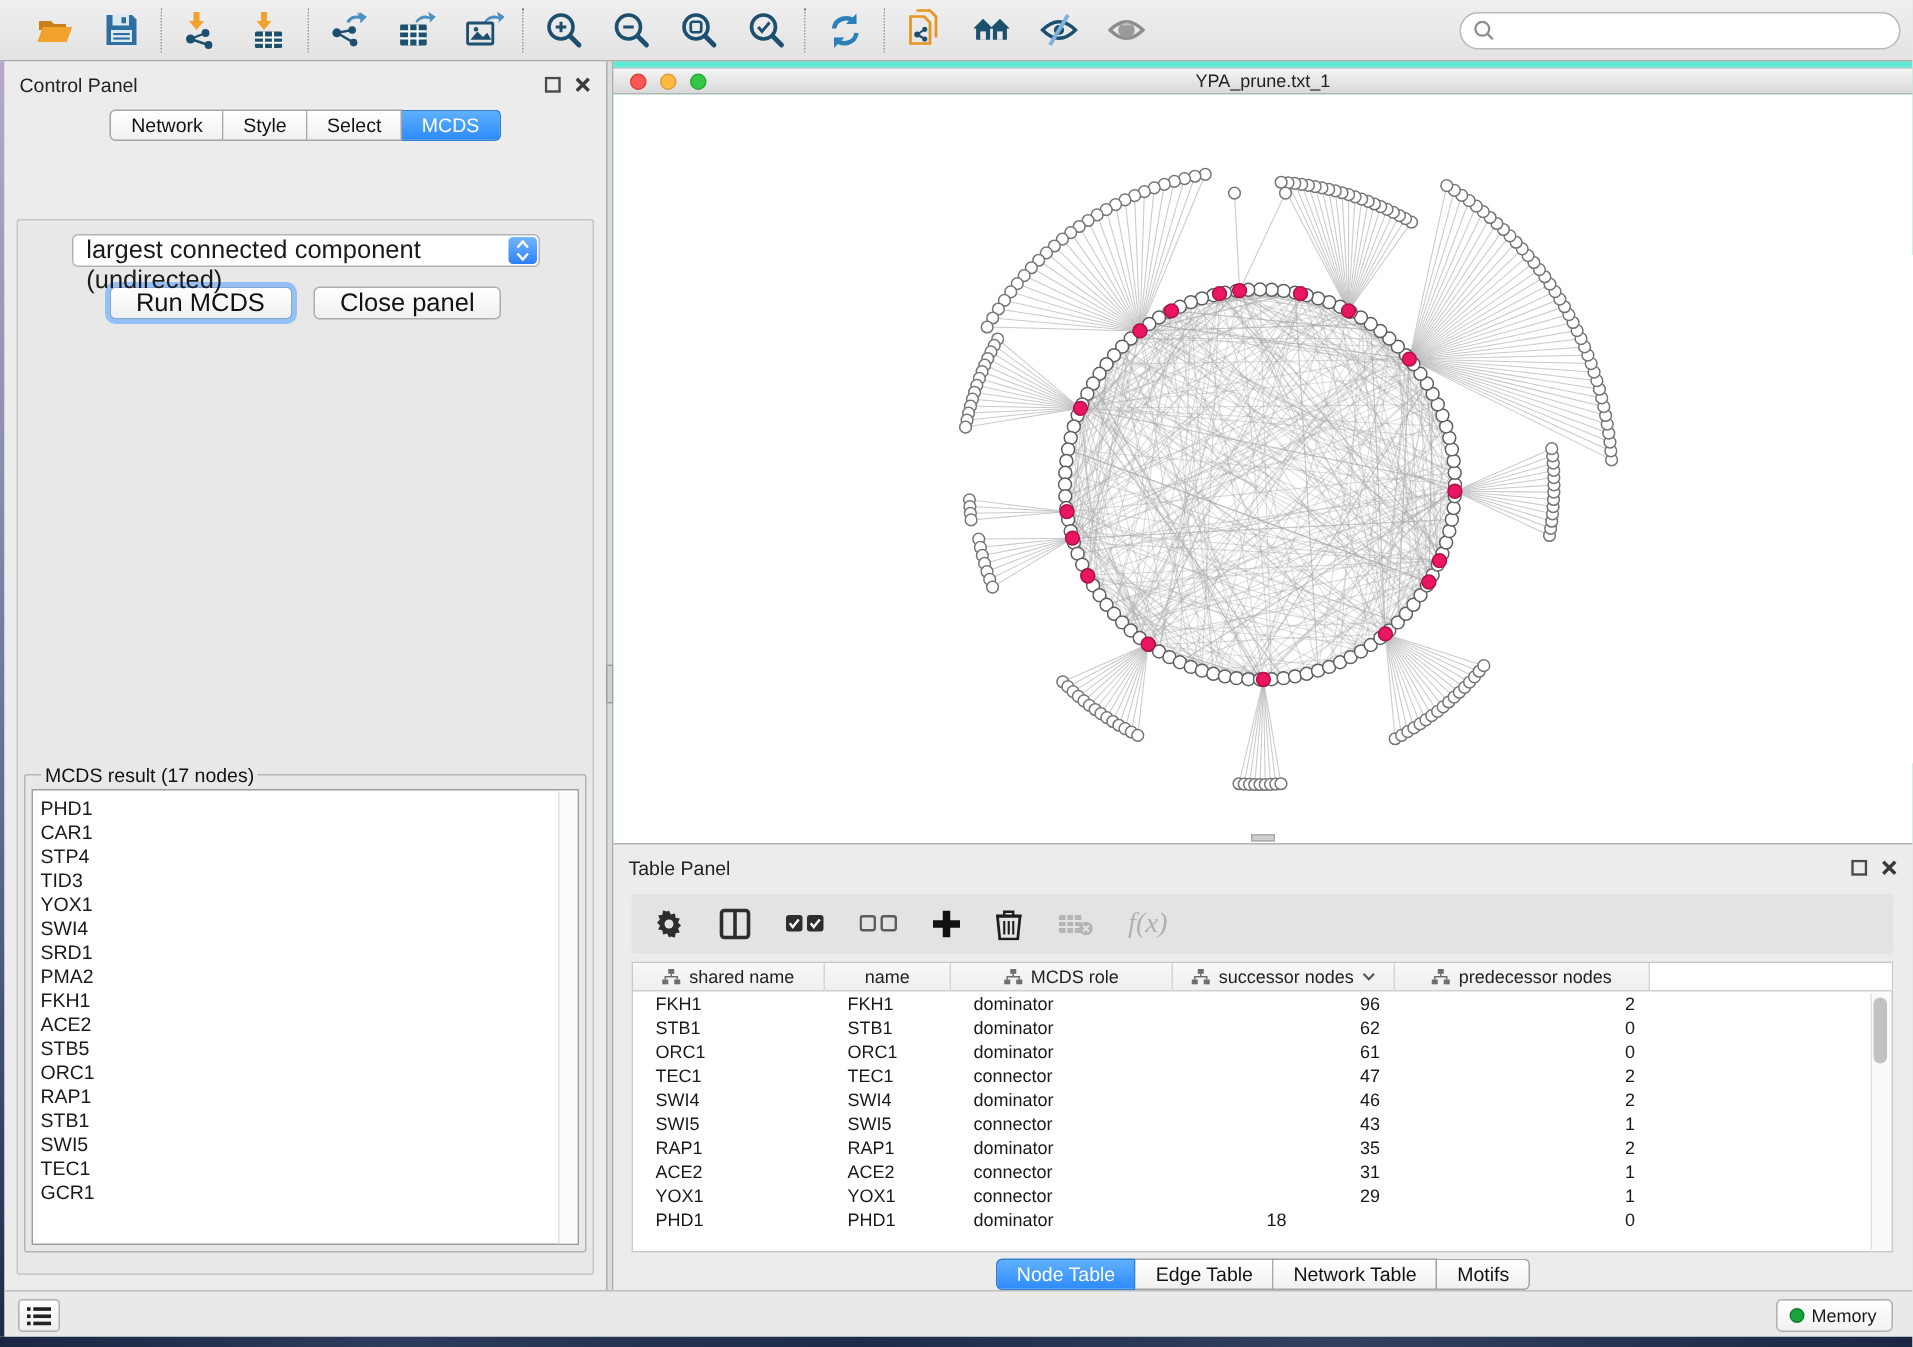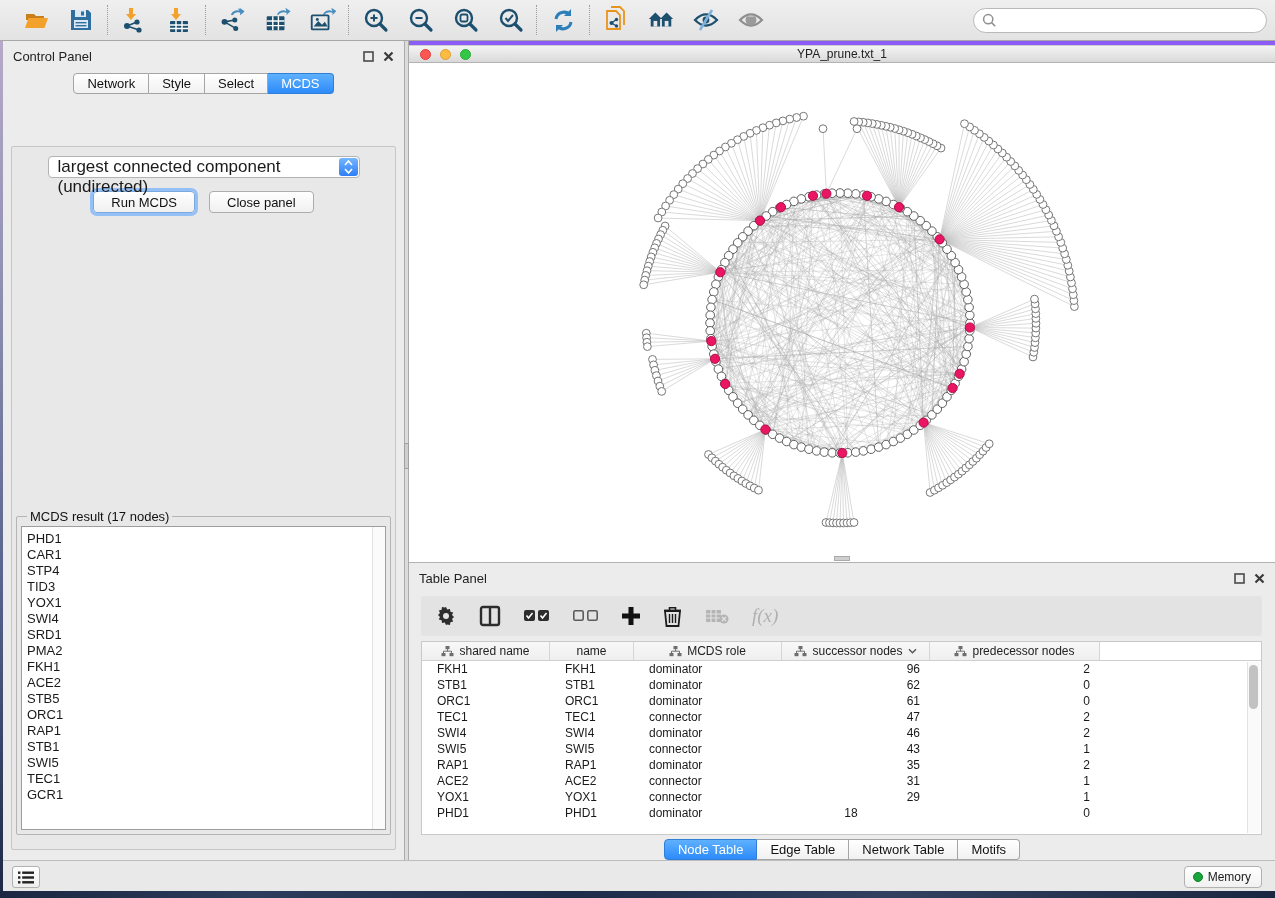--- a/index.html
+++ b/index.html
@@ -55,41 +55,41 @@
     background:#fff; border:1px solid #b3b3b3; border-radius:4px;
     font-size:17px; line-height:20px; padding-left:9px; cursor:pointer;
   }
   #criterion-stepper {
     position:absolute; right:1px; top:1px; width:19px; height:18px; border-radius:3px;
     background:linear-gradient(#74b7fe,#2e7ef8); display:flex; flex-direction:column;
     align-items:center; justify-content:center; gap:2px;
   }
   .btn-row { display:flex; justify-content:center; gap:14px; margin-top:13px; }
   .mac-btn {
-    height:22px; padding:0 17px; font-size:13px; cursor:pointer;
+    height:22px; padding:0 17px; font-size:17px; cursor:pointer;
     background:linear-gradient(#ffffff,#f0f0f0); border:1px solid #adadad; border-radius:4px; color:#111;
   }
   .mac-btn.focus-ring { box-shadow:0 0 0 3px rgba(105,170,255,.65); border-color:#7aa9e0; }
   #result-fieldset {
     position:absolute; left:4px; right:4px; top:362px; bottom:14px;
     border:1px solid #b5b5b5; border-radius:2px;
   }
   #result-fieldset legend { font-size:13px; margin-left:10px; padding:0 3px; color:#111; }
   #result-list {
     position:absolute; left:4px; right:4px; top:2px; bottom:4px;
     background:#fff; border:1px solid #9d9d9d; overflow:hidden; padding:4px 0 0 5px;
     font-size:13px; line-height:16px;
   }
   #result-scroll { position:absolute; right:0; top:0; bottom:0; width:13px; background:#fbfbfb; border-left:1px solid #e2e2e2; }
   
   #v-splitter { position:absolute; left:404px; top:41px; width:5px; height:819px;
     background:#dcdcdc; border-left:1px solid #ababab; border-right:1px solid #ababab; cursor:col-resize; }
   #v-grip { position:absolute; left:-1px; top:402px; width:5px; height:26px; background:#cfcfcf; border:1px solid #9f9f9f; }
   
-  #network-pane { position:absolute; left:409px; top:41px; width:866px; height:521px; background:#8b5cf6; }
+  #network-pane { position:absolute; left:409px; top:41px; width:866px; height:521px; background:#5eead4; }
   #net-titlebar {
     position:absolute; left:0; top:4px; width:866px; height:18px;
     background:linear-gradient(#f4f4f4,#d9d9d9); border-top:1px solid #cdcdcd; border-bottom:1px solid #b3b3b3;
     display:flex; align-items:center;
   }
   .tlight { width:11px; height:11px; border-radius:50%; margin-left:9px; cursor:pointer; }
   #tl-red { background:#fc5753; border:1px solid #df3d38; margin-left:11px; }
   #tl-yellow { background:#fdbc40; border:1px solid #de9f34; }
   #tl-green { background:#33c748; border:1px solid #27aa35; }
   #net-title { position:absolute; left:0; right:0; text-align:center; font-size:12px; color:#222; }

